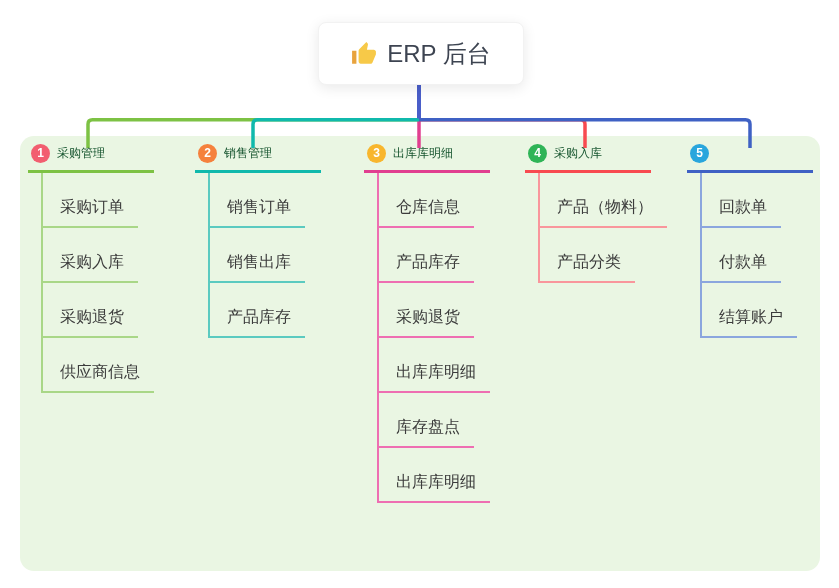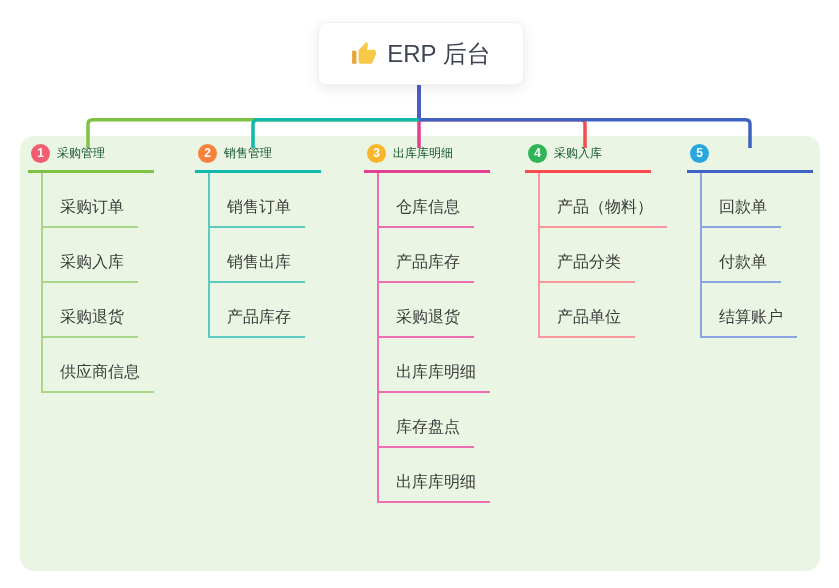--- a/index.html
+++ b/index.html
@@ -126,23 +126,20 @@
       <span class="badge" style="background: rgb(47, 180, 87);">4</span>
       <span class="btitle">采购入库</span>
     </div>
     <ul class="children">
           <li>
             <span>产品（物料）</span>
           </li>
           <li>
             <span>产品分类</span>
           </li>
-          <li>
-            <span>产品单位</span>
-          </li>
         </ul>
   </div>
 
   <div class="branch" style="left: 687px; --line: #3f61c4; --cline: #8ba6de;">
     <div class="branch-header">
       <span class="badge" style="background: rgb(41, 166, 221);">5</span>
     </div>
     <ul class="children">
           <li>
             <span>回款单</span>

